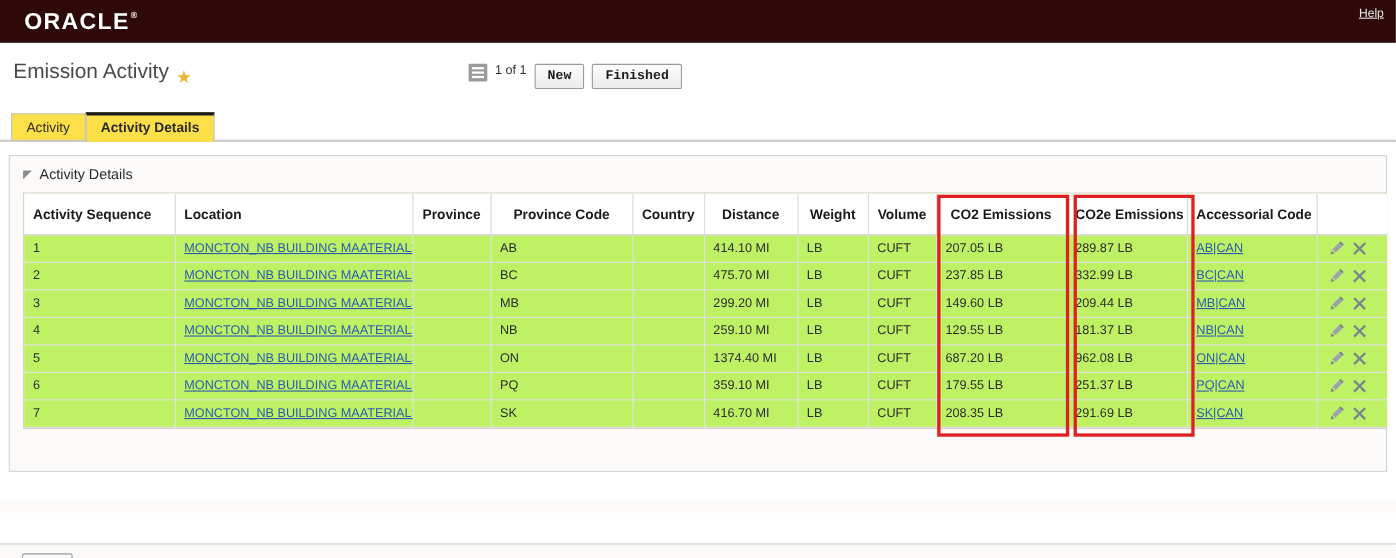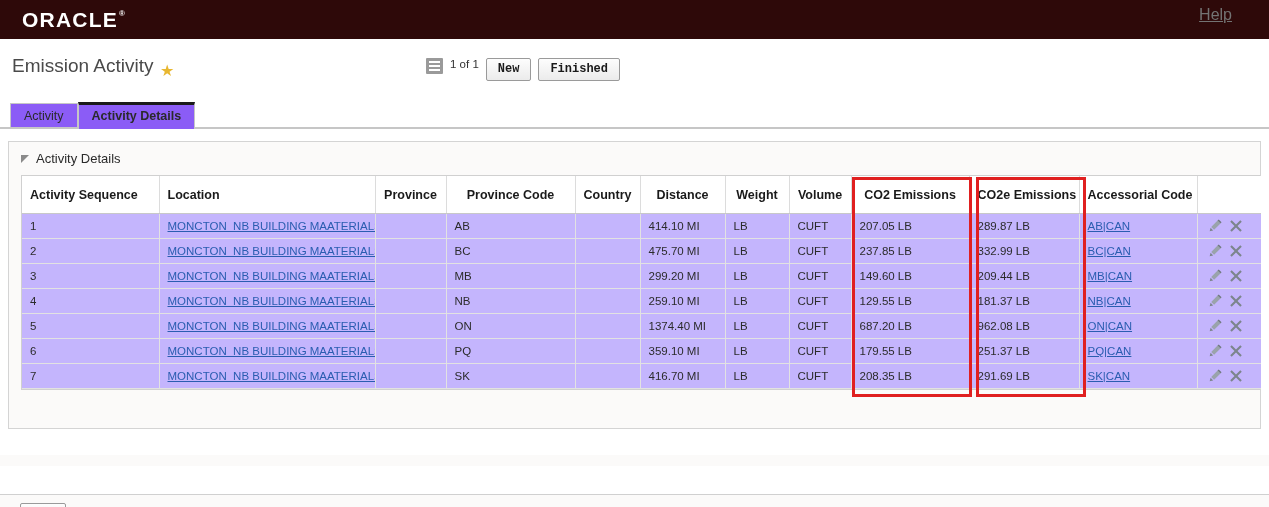--- a/index.html
+++ b/index.html
@@ -30,24 +30,24 @@
   }
   .oracle-logo .tm {
     font-size: 8px;
     vertical-align: top;
     position: relative;
     top: 1px;
     left: 1px;
   }
   .help-link {
     position: absolute;
-    right: 37px;
+    right: 11px;
     top: 6px;
-    color: #737373;
-    font-size: 16px;
+    color: #e5e5e5;
+    font-size: 11px;
     text-decoration: underline;
     cursor: pointer;
   }
 
   
   .page-head {
     position: relative;
     height: 62px;
     background: #ffffff;
   }
@@ -112,21 +112,21 @@
     padding-left: 10px;
     display: flex;
     align-items: flex-end;
     background: #ffffff;
   }
   .tab {
     font-size: 12.5px;
     padding: 5px 13px 6px 13px;
     border: 1px solid #c6c6c6;
     border-bottom: none;
-    background: #8b5cf6;
+    background: #fde047;
     color: #2a2a2a;
     cursor: pointer;
     position: relative;
     top: 1px;
   }
   .tab.active {
     border-top: 3px solid #1a1a1a;
     font-weight: bold;
     padding-top: 4px;
     z-index: 2;
@@ -176,21 +176,21 @@
   .table-shell {
     margin: 0 10px 0 12px;
     background: #ffffff;
     border: 1px solid #d0d0d0;
     width: 1239px;
   }
   table.grid {
     border-collapse: collapse;
     width: 1239px;
     table-layout: fixed;
-    background: #c4b5fd;
+    background: #bef264;
   }
   table.grid thead th {
     font-size: 12.5px;
     font-weight: bold;
     color: #1a1a1a;
     text-align: left;
     padding: 12px 8px 11px 8px;
     border-right: 1px solid #dcdcdc;
     border-bottom: 1px solid #c8c8c8;
     background: #ffffff;

